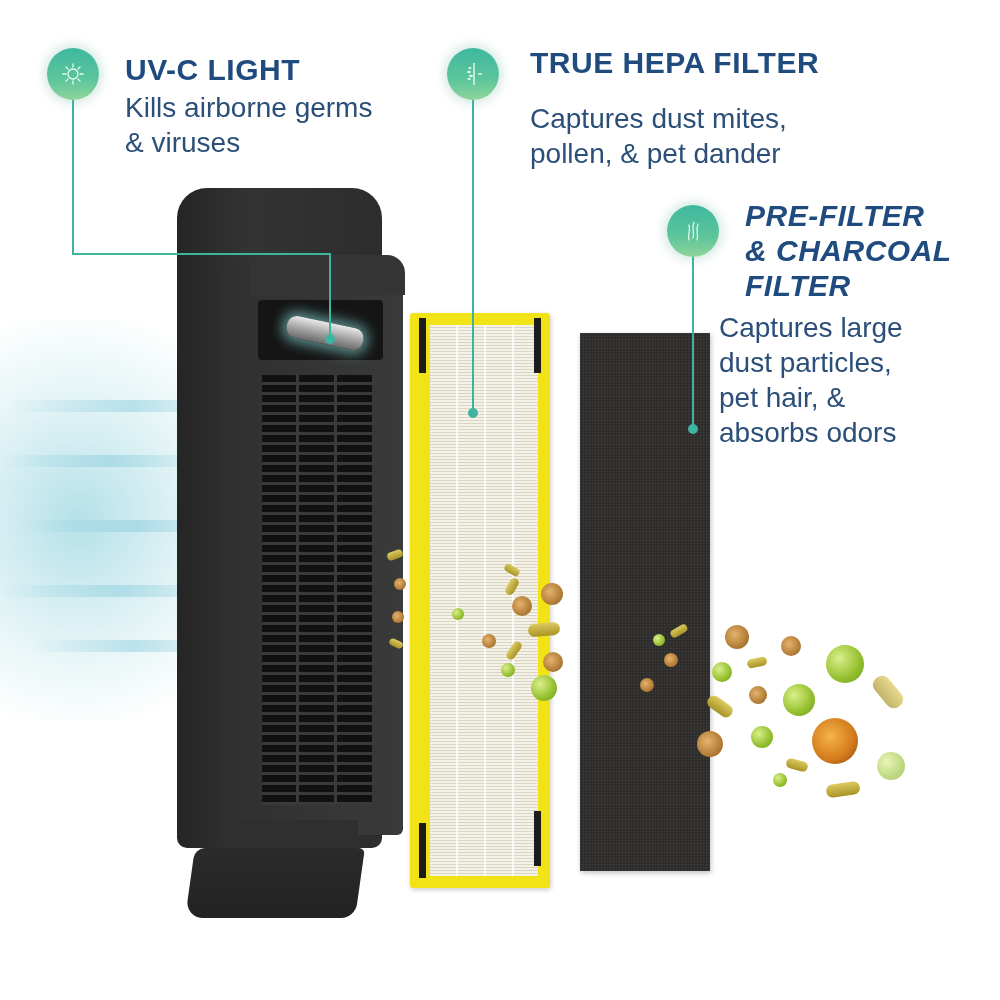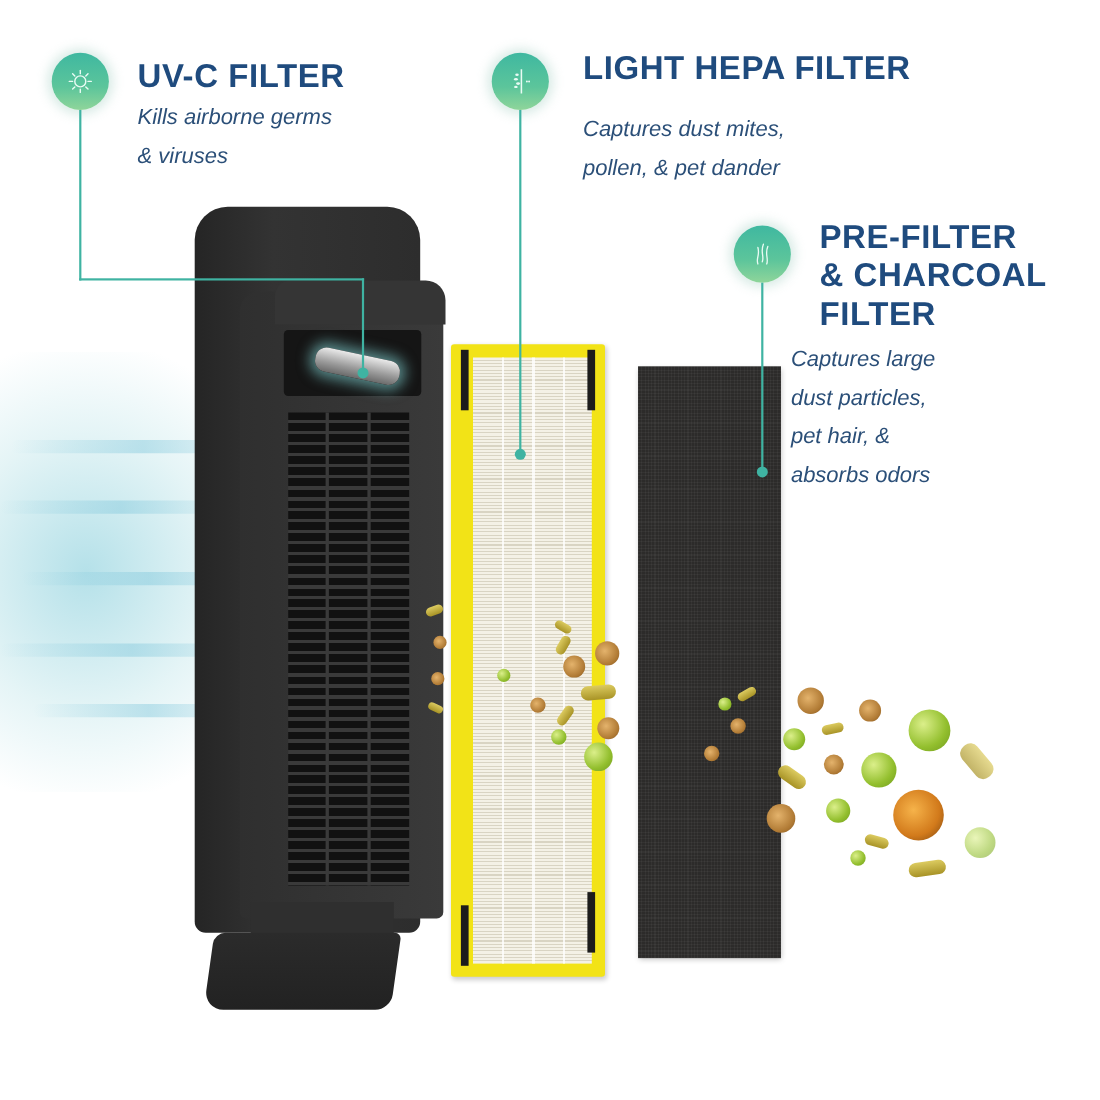--- a/index.html
+++ b/index.html
@@ -18,23 +18,22 @@
   }
   .badge svg { width:30px; height:30px; }
   .leader { position:absolute; background:#3fb3a2; }
   .dot { position:absolute; width:10px; height:10px; border-radius:50%; background:#3fb3a2; }
 
   .feature-title {
     position:absolute; color:#1f4b7e; font-weight:700; font-size:30px;
     letter-spacing:0.5px; line-height:35px; white-space:pre-line;
   }
   .feature-desc {
-    position:absolute; color:#2b4f78; font-size:20px; line-height:35px;
+    position:absolute; color:#2b4f78; font-size:28px; line-height:35px;
     white-space:pre-line;
-    font-style:italic;
   }
 
   
   .tower-back {
     position:absolute; left:177px; top:188px; width:205px; height:660px;
     background:linear-gradient(90deg,#252525 0%,#333 35%,#2d2d2d 100%);
     border-radius:30px 30px 10px 10px;
   }
   .tower-front {
     position:absolute; left:218px; top:265px; width:185px; height:570px;
@@ -246,55 +245,55 @@
       <line x1="22" y1="8" x2="20" y2="10"></line>
         <line x1="8" y1="22" x2="10" y2="20"></line>
     </g>
   </svg>
 </div>
 <div class="leader" style="left:72px;top:100px;width:2px;height:155px;"></div>
 <div class="leader" style="left:72px;top:253px;width:259px;height:2px;"></div>
 <div class="leader" style="left:329px;top:253px;width:2px;height:85px;"></div>
 <div class="dot" style="left:325px;top:334px;"></div>
 
-<div class="feature-title" style="left:125px;top:52px;">UV-C FILTER</div>
+<div class="feature-title" style="left:125px;top:52px;">UV-C LIGHT</div>
 <div class="feature-desc" style="left:125px;top:90px;">Kills airborne germs
 &amp; viruses</div>
 
 <div class="badge" style="left:447px;top:48px;">
   <svg viewBox="0 0 30 30">
     <line x1="16" y1="4" x2="16" y2="26" stroke="#e9fbf4" stroke-width="1.4"></line>
     <g fill="#e9fbf4">
       <ellipse cx="12" cy="9" rx="1.6" ry="1.1"></ellipse>
       <ellipse cx="11" cy="13" rx="1.8" ry="1.2"></ellipse>
       <ellipse cx="13" cy="17" rx="1.8" ry="1.2"></ellipse>
       <ellipse cx="11" cy="20" rx="1.6" ry="1.1"></ellipse>
       <circle cx="21" cy="15" r="0.9"></circle>
       <circle cx="23" cy="15" r="0.9"></circle>
     </g>
   </svg>
 </div>
 <div class="leader" style="left:472px;top:100px;width:2px;height:312px;"></div>
 <div class="dot" style="left:468px;top:408px;"></div>
 
-<div class="feature-title" style="left:530px;top:45px;">LIGHT HEPA FILTER</div>
+<div class="feature-title" style="left:530px;top:45px;">TRUE HEPA FILTER</div>
 <div class="feature-desc" style="left:530px;top:101px;">Captures dust mites,
 pollen, &amp; pet dander</div>
 
 <div class="badge" style="left:667px;top:205px;">
   <svg viewBox="0 0 30 30">
     <g fill="none" stroke="#e9fbf4" stroke-width="1.2" stroke-linecap="round">
       <path d="M11 24 C9 19,13 16,11 9"></path>
       <path d="M15 22 C17 17,13 13,16 6"></path>
       <path d="M19 24 C21 19,17 15,20 8"></path>
     </g>
   </svg>
 </div>
 <div class="leader" style="left:692px;top:257px;width:2px;height:172px;"></div>
 <div class="dot" style="left:688px;top:424px;"></div>
 
-<div class="feature-title" style="left:745px;top:198px;">PRE-FILTER
+<div class="feature-title" style="left:745px;top:198px;font-style:italic;">PRE-FILTER
 &amp; CHARCOAL
 FILTER</div>
 <div class="feature-desc" style="left:719px;top:310px;">Captures large
 dust particles,
 pet hair, &amp;
 absorbs odors</div>
 
 </body></html>

